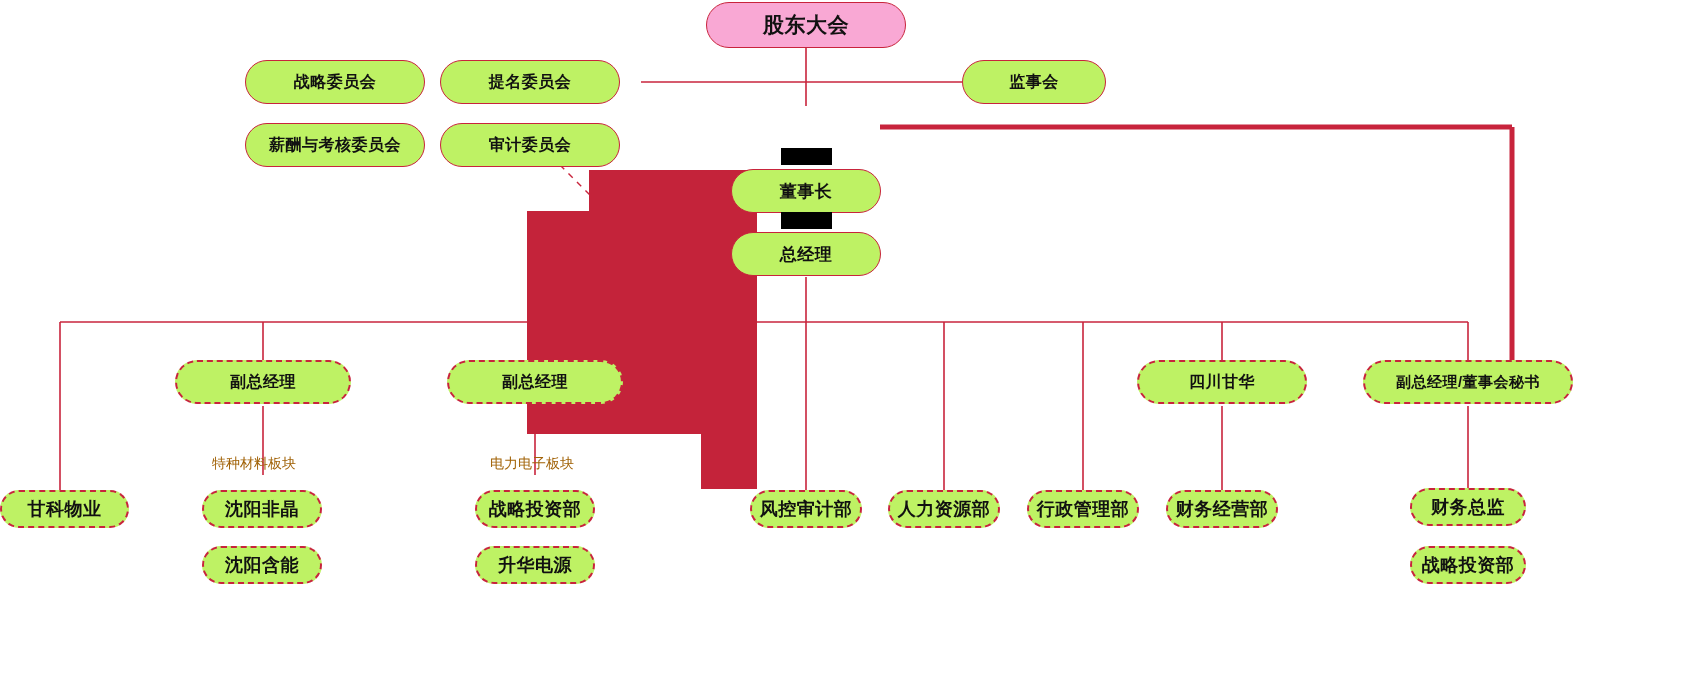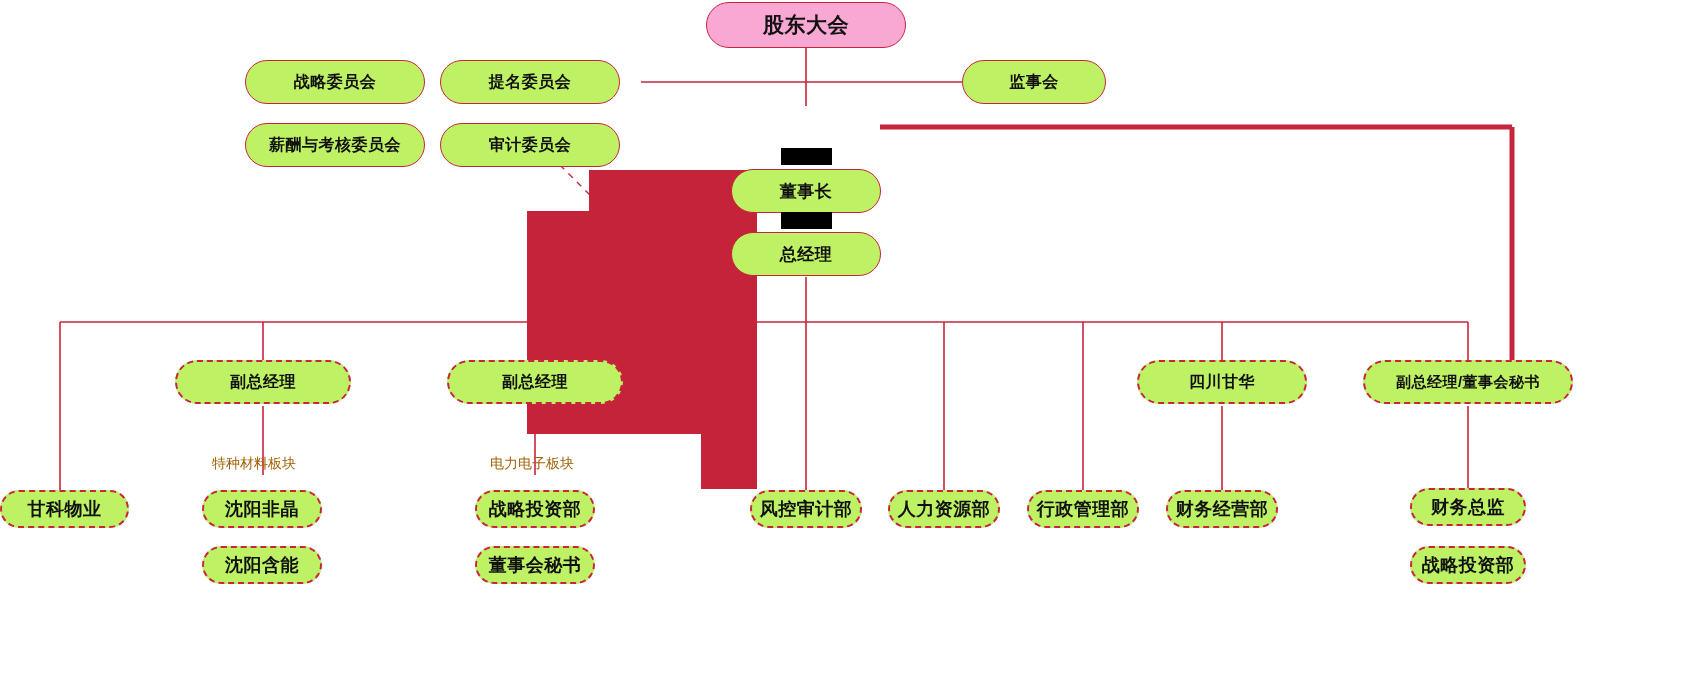--- a/index.html
+++ b/index.html
@@ -151,21 +151,21 @@
     <span>沈阳非晶</span>
   </div>
   <div class="node dashed n-xs" style="left:202px;top:546px;width:120px;">
     <span>沈阳含能</span>
   </div>
 
   <div class="node dashed n-xs top" style="left:475px;top:490px;width:120px;">
     <span>战略投资部</span>
   </div>
   <div class="node dashed n-xs top" style="left:475px;top:546px;width:120px;">
-    <span>董事会秘书</span>
+    <span>升华电源</span>
   </div>
 
   <div class="node dashed n-xs top" style="left:750px;top:490px;width:112px;">
     <span>风控审计部</span>
   </div>
   <div class="node dashed n-xs" style="left:888px;top:490px;width:112px;">
     <span>人力资源部</span>
   </div>
   <div class="node dashed n-xs" style="left:1027px;top:490px;width:112px;">
     <span>行政管理部</span>

